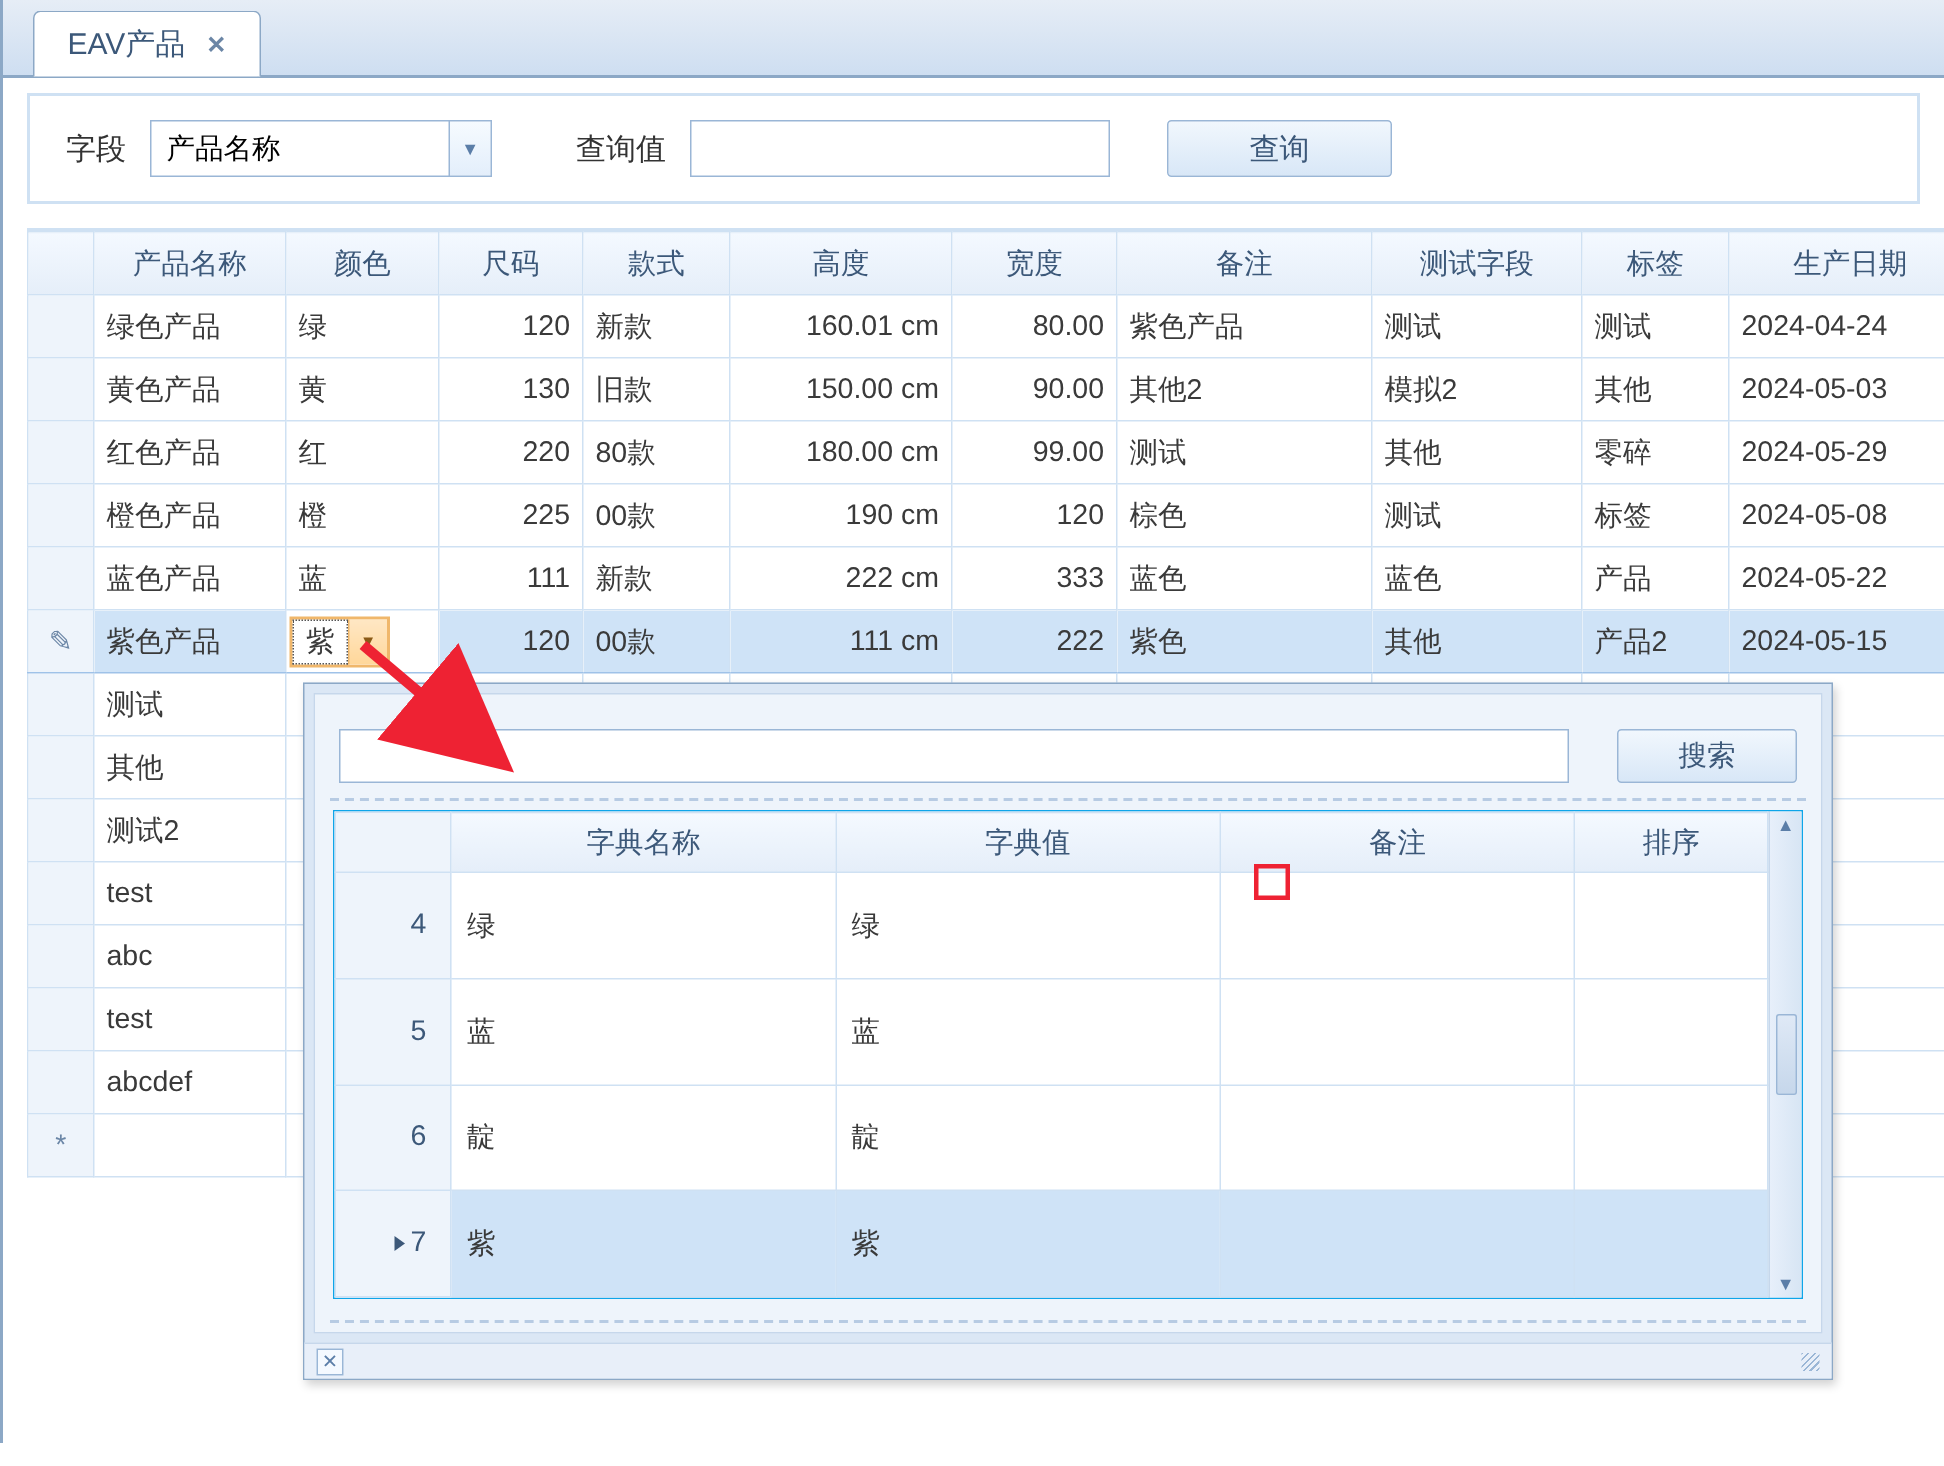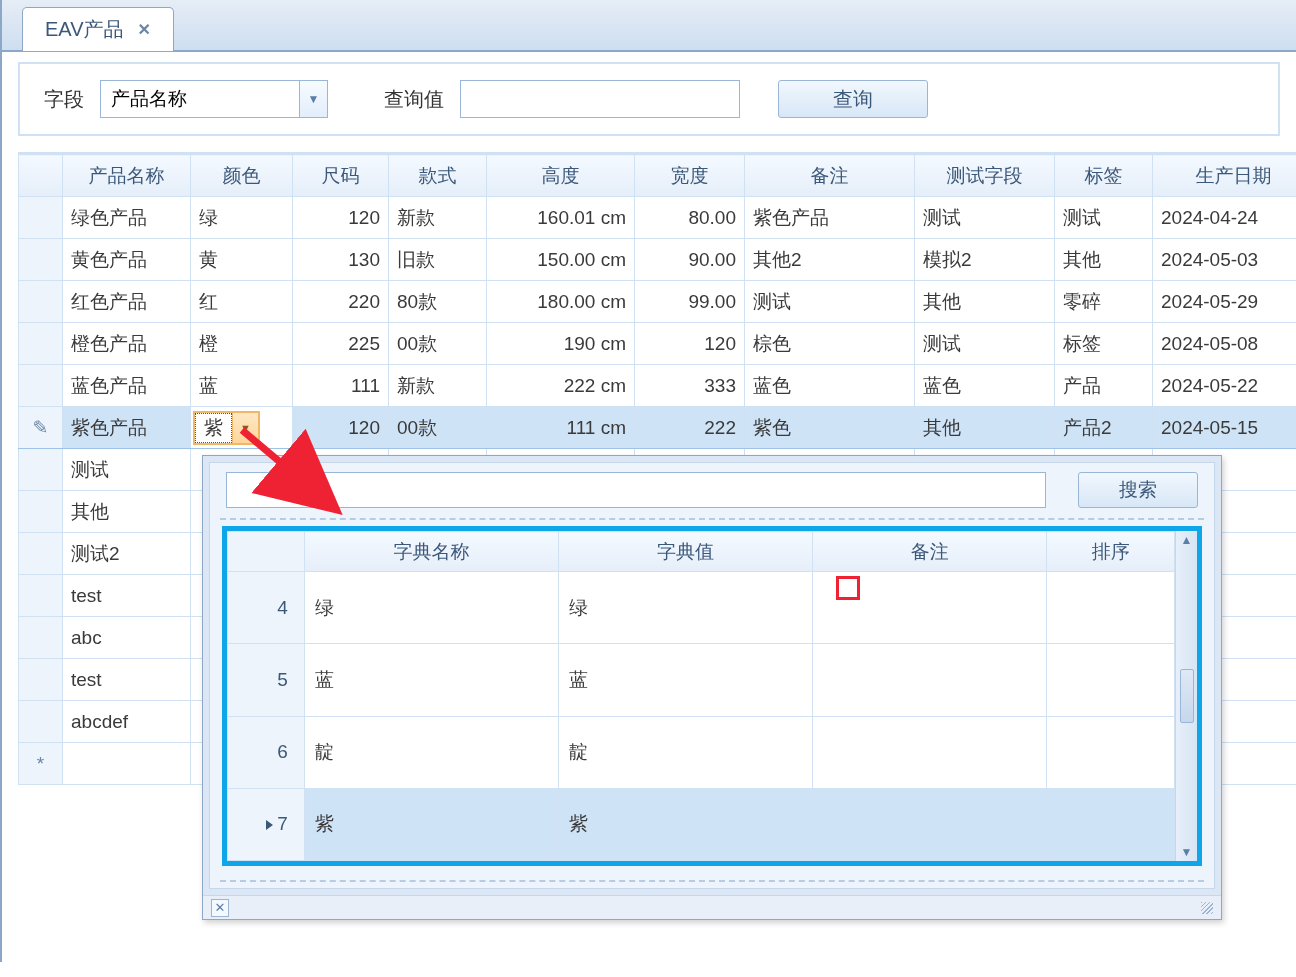--- a/index.html
+++ b/index.html
@@ -36,24 +36,24 @@
   .mg tbody .rowind { background: #eef4fb; }
   .mg .editcell { background: #fff; position: relative; padding: 2px 2px; }
   .editbox { display: inline-flex; align-items: stretch; height: 34px; border: 2px solid #f0b76b; background: #fff; }
   .editbox span.val { padding: 2px 8px; display: flex; align-items: center; min-width: 32px; border: 1px dotted #555; }
   .editbox .drop { width: 26px; background: linear-gradient(#ffe7c4,#ffd79a); border-left: 1px solid #f0b76b; display: flex; align-items: center; justify-content: center; color: #8a5a17; font-size: 11px; }
   .pencil { color: #6b86a6; }
 
   
   .popup { position: absolute; left: 200px; top: 455px; width: 1020px; height: 465px; background: #dbe7f5; border: 1px solid #8ca8c6; box-shadow: 2px 3px 6px rgba(0,0,0,.18); display: flex; flex-direction: column; }
   .popup-inner { flex: 1; margin: 6px; background: #eef4fb; border: 1px solid #c6d7eb; display: flex; flex-direction: column; }
-  .searchrow { padding: 9px 16px 10px 16px; display: flex; align-items: center; gap: 32px; }
+  .searchrow { padding: 23px 16px 10px 16px; display: flex; align-items: center; gap: 32px; }
   .searchrow input { flex: 1; height: 36px; border: 1px solid #9ab6d6; font-size: 18px; padding: 2px 8px; background: #fff; }
   .dashline { border-top: 2px dashed #b7cbe3; margin: 0 10px 6px 10px; }
-  .dictwrap { margin: 0 12px 8px 12px; flex: 1; display: flex; border: 5px solid #0ea5e9; background: #fff; position: relative; }
+  .dictwrap { margin: 0 12px 8px 12px; flex: 1; display: flex; border: 1px solid #0ea5e9; background: #fff; position: relative; }
   table.dg { border-collapse: collapse; flex: 1; table-layout: fixed; }
   .dg th, .dg td { border: 1px solid #cfe1f3; padding: 6px 10px; font-size: 19px; height: 40px; }
   .dg thead th { background: linear-gradient(#f4f9ff,#e5eef9); color: #3c5879; text-align: center; font-weight: normal; }
   .dg .rowind { width: 70px; text-align: right; color: #3c5879; background: #eef4fb; padding-right: 16px; }
   .dg tbody tr.sel { background: #cfe3f7; }
   .dg .rowptr { display:inline-block; width:0; height:0; border-top:5px solid transparent; border-bottom:5px solid transparent; border-left:7px solid #3c5879; margin-right:4px; vertical-align:middle; }
   .vsb { width: 22px; background: linear-gradient(90deg,#e7effa,#d7e5f4); border-left: 1px solid #c6d7eb; display: flex; flex-direction: column; justify-content: space-between; align-items: center; padding: 2px 0; }
   .vsb .arr { color:#5b7ea8; font-size:12px; cursor:pointer; }
   .vsb .thumb { width: 14px; height: 54px; background: linear-gradient(#dfe9f6,#c6d7eb); border:1px solid #9ab6d6; border-radius:2px; }
   .dashline2 { border-top: 2px dashed #b7cbe3; margin: 6px 10px; }

